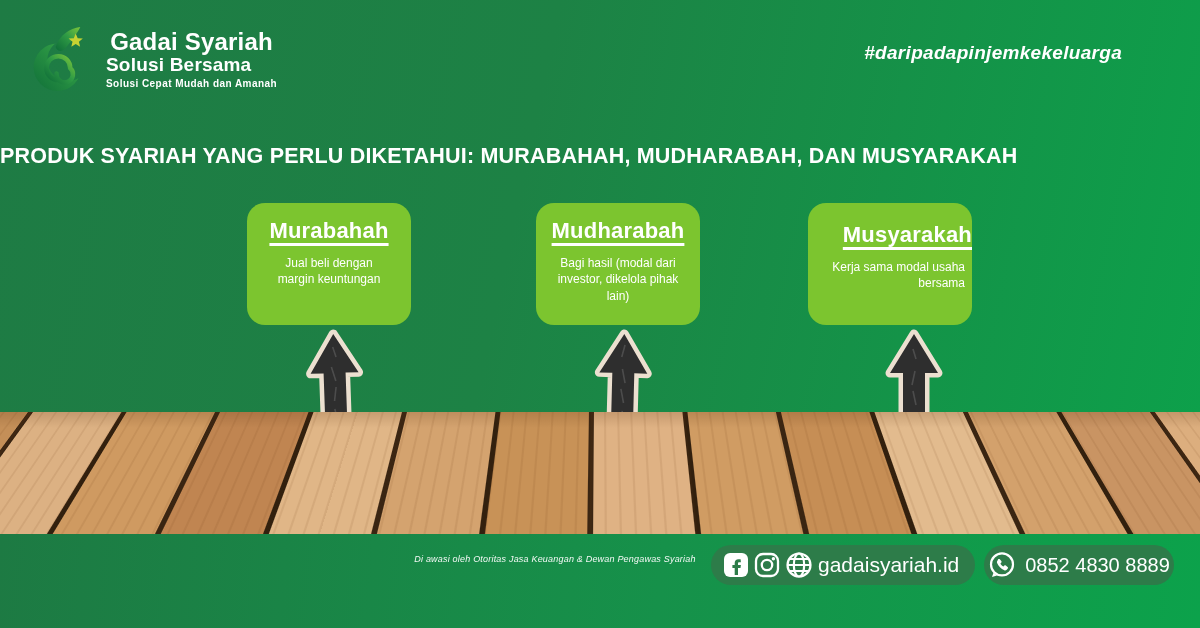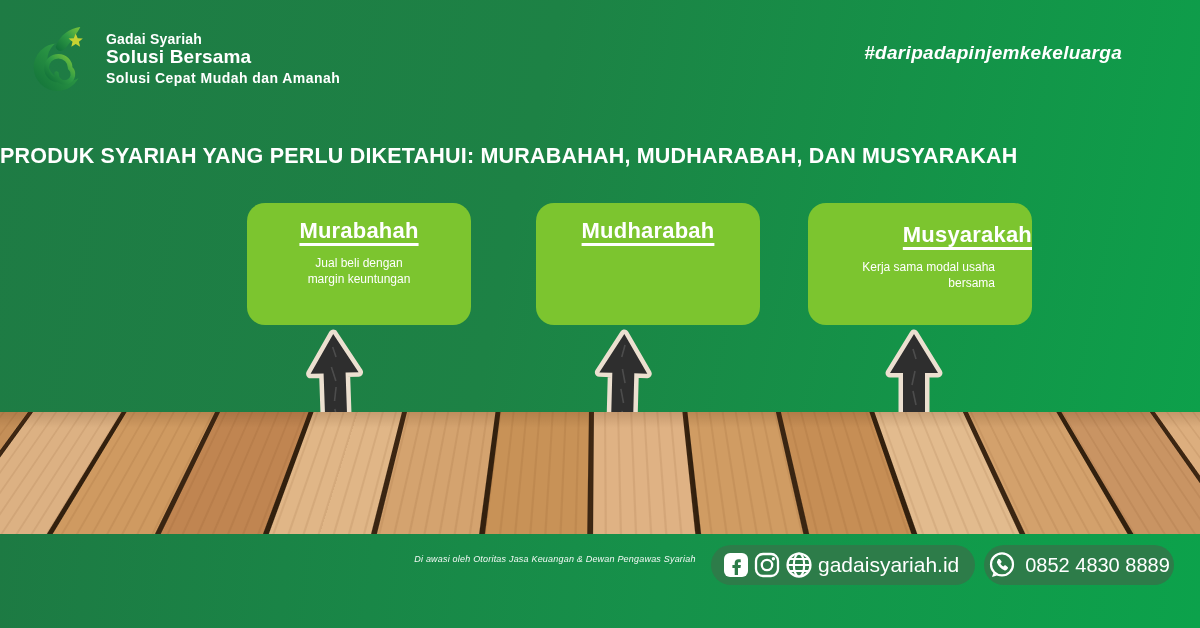--- a/index.html
+++ b/index.html
@@ -5,29 +5,29 @@
   html,body{margin:0;padding:0;background:#444;}
   .canvas{
     position:relative;width:1200px;height:628px;overflow:hidden;
     font-family:"Liberation Sans",sans-serif;
     background:linear-gradient(102deg,#1e7b44 0%,#1d8245 42%,#0ca24b 100%);
     color:#fff;
   }
   
   .logo{position:absolute;left:30px;top:24px;display:flex;align-items:center;gap:12px;}
   .logo-mark{width:64px;height:70px;}
-  .logo-text .l1{font-size:14px;font-weight:bold;line-height:1.08;letter-spacing:.2px;}
+  .logo-text .l1{font-size:24px;font-weight:bold;line-height:1.08;letter-spacing:.2px;text-align:center;}
   .logo-text .l2{font-size:19px;font-weight:bold;line-height:1.08;letter-spacing:.2px;}
-  .logo-text .l3{font-size:14px;font-weight:bold;letter-spacing:.45px;margin-top:3px;white-space:nowrap;}
+  .logo-text .l3{font-size:10px;font-weight:bold;letter-spacing:.45px;margin-top:3px;white-space:nowrap;}
   .hashtag{position:absolute;top:42px;right:78px;font-size:19px;font-style:italic;font-weight:600;letter-spacing:.3px;}
   
   .headline{position:absolute;top:144px;left:0;width:100%;text-align:left;
     font-size:21.5px;font-weight:bold;letter-spacing:.2px;}
   
-  .card{position:absolute;top:203px;width:224px;height:122px;border-radius:18px;
+  .card{position:absolute;top:203px;width:164px;height:122px;border-radius:18px;
     background:#7cc52f;text-align:center;box-sizing:border-box;padding-top:15px;}
   .card.c1{left:247px;} .card.c2{left:496px;margin-left:40px;} .card.c3{left:808px;}
   .card.c3{padding-top:19px;text-align:right;}
   .card-heading{font-size:22px;font-weight:bold;text-decoration:underline;
     text-decoration-thickness:2.5px;text-underline-offset:5px;letter-spacing:.2px;}
   .card-body{font-size:12px;line-height:1.36;margin:11px auto 0;}
   .card.c1 .card-body{max-width:126px;}
   .card.c2 .card-body{max-width:142px;}
   .card.c3 .card-body{max-width:150px;}
   
@@ -108,20 +108,21 @@
   <div class="hashtag">#daripadapinjemkekeluarga</div>
 
   <div class="headline">PRODUK SYARIAH YANG PERLU DIKETAHUI: MURABAHAH, MUDHARABAH, DAN MUSYARAKAH</div>
 
   <div class="card c1">
     <div class="card-heading">Murabahah</div>
     <div class="card-body">Jual beli dengan margin keuntungan</div>
   </div>
   <div class="card c2">
     <div class="card-heading">Mudharabah</div>
+    <div class="card-body">Bagi hasil (modal dari investor, dikelola pihak lain)</div>
   </div>
   <div class="card c3">
     <div class="card-heading">Musyarakah</div>
     <div class="card-body">Kerja sama modal usaha bersama</div>
   </div>
 
   <svg class="arrow a1" viewBox="0 0 64 116">
     <polygon points="32,7 56,46 43,46 43,109 21,109 21,46 8,46" fill="#2e2e2e" stroke="#ece0d0" stroke-width="9" stroke-linejoin="round" paint-order="stroke"></polygon>
     <path d="M31,20 l3,10 M29,40 l4,14 M33,60 l-2,14 M31,82 l3,14" stroke="#5a5a5a" stroke-width="1.6" fill="none" opacity=".7"></path>
   </svg>

